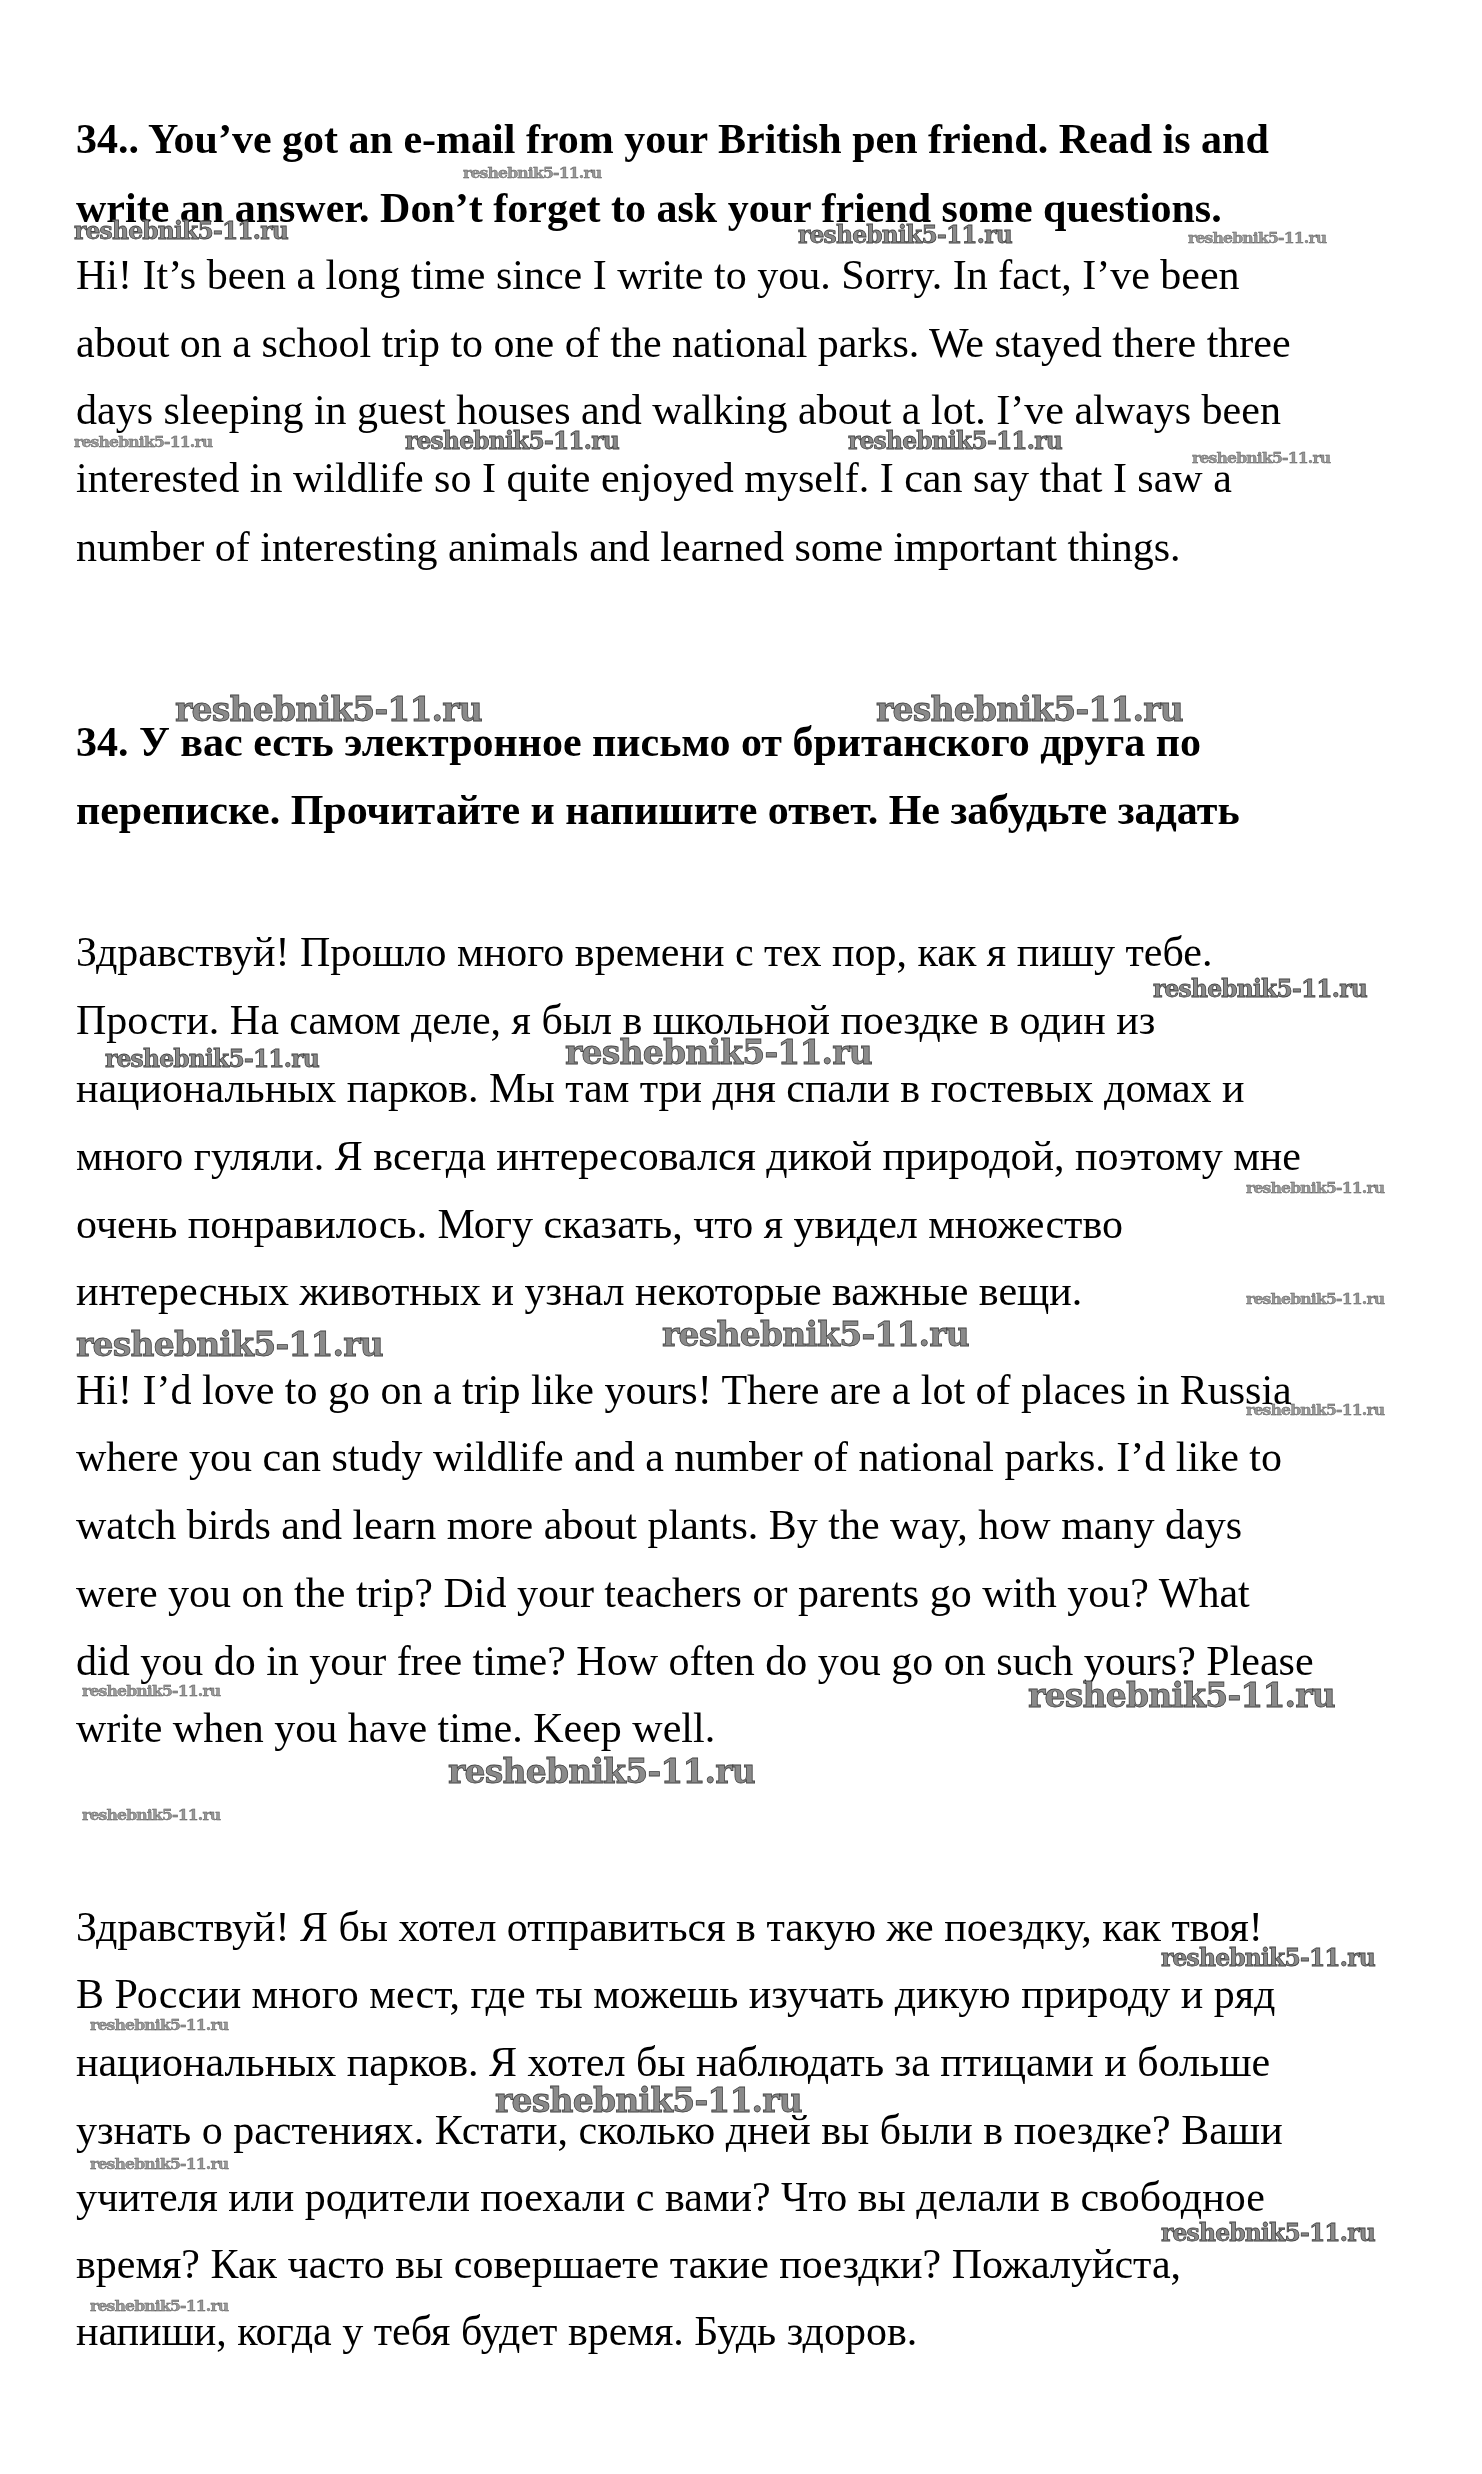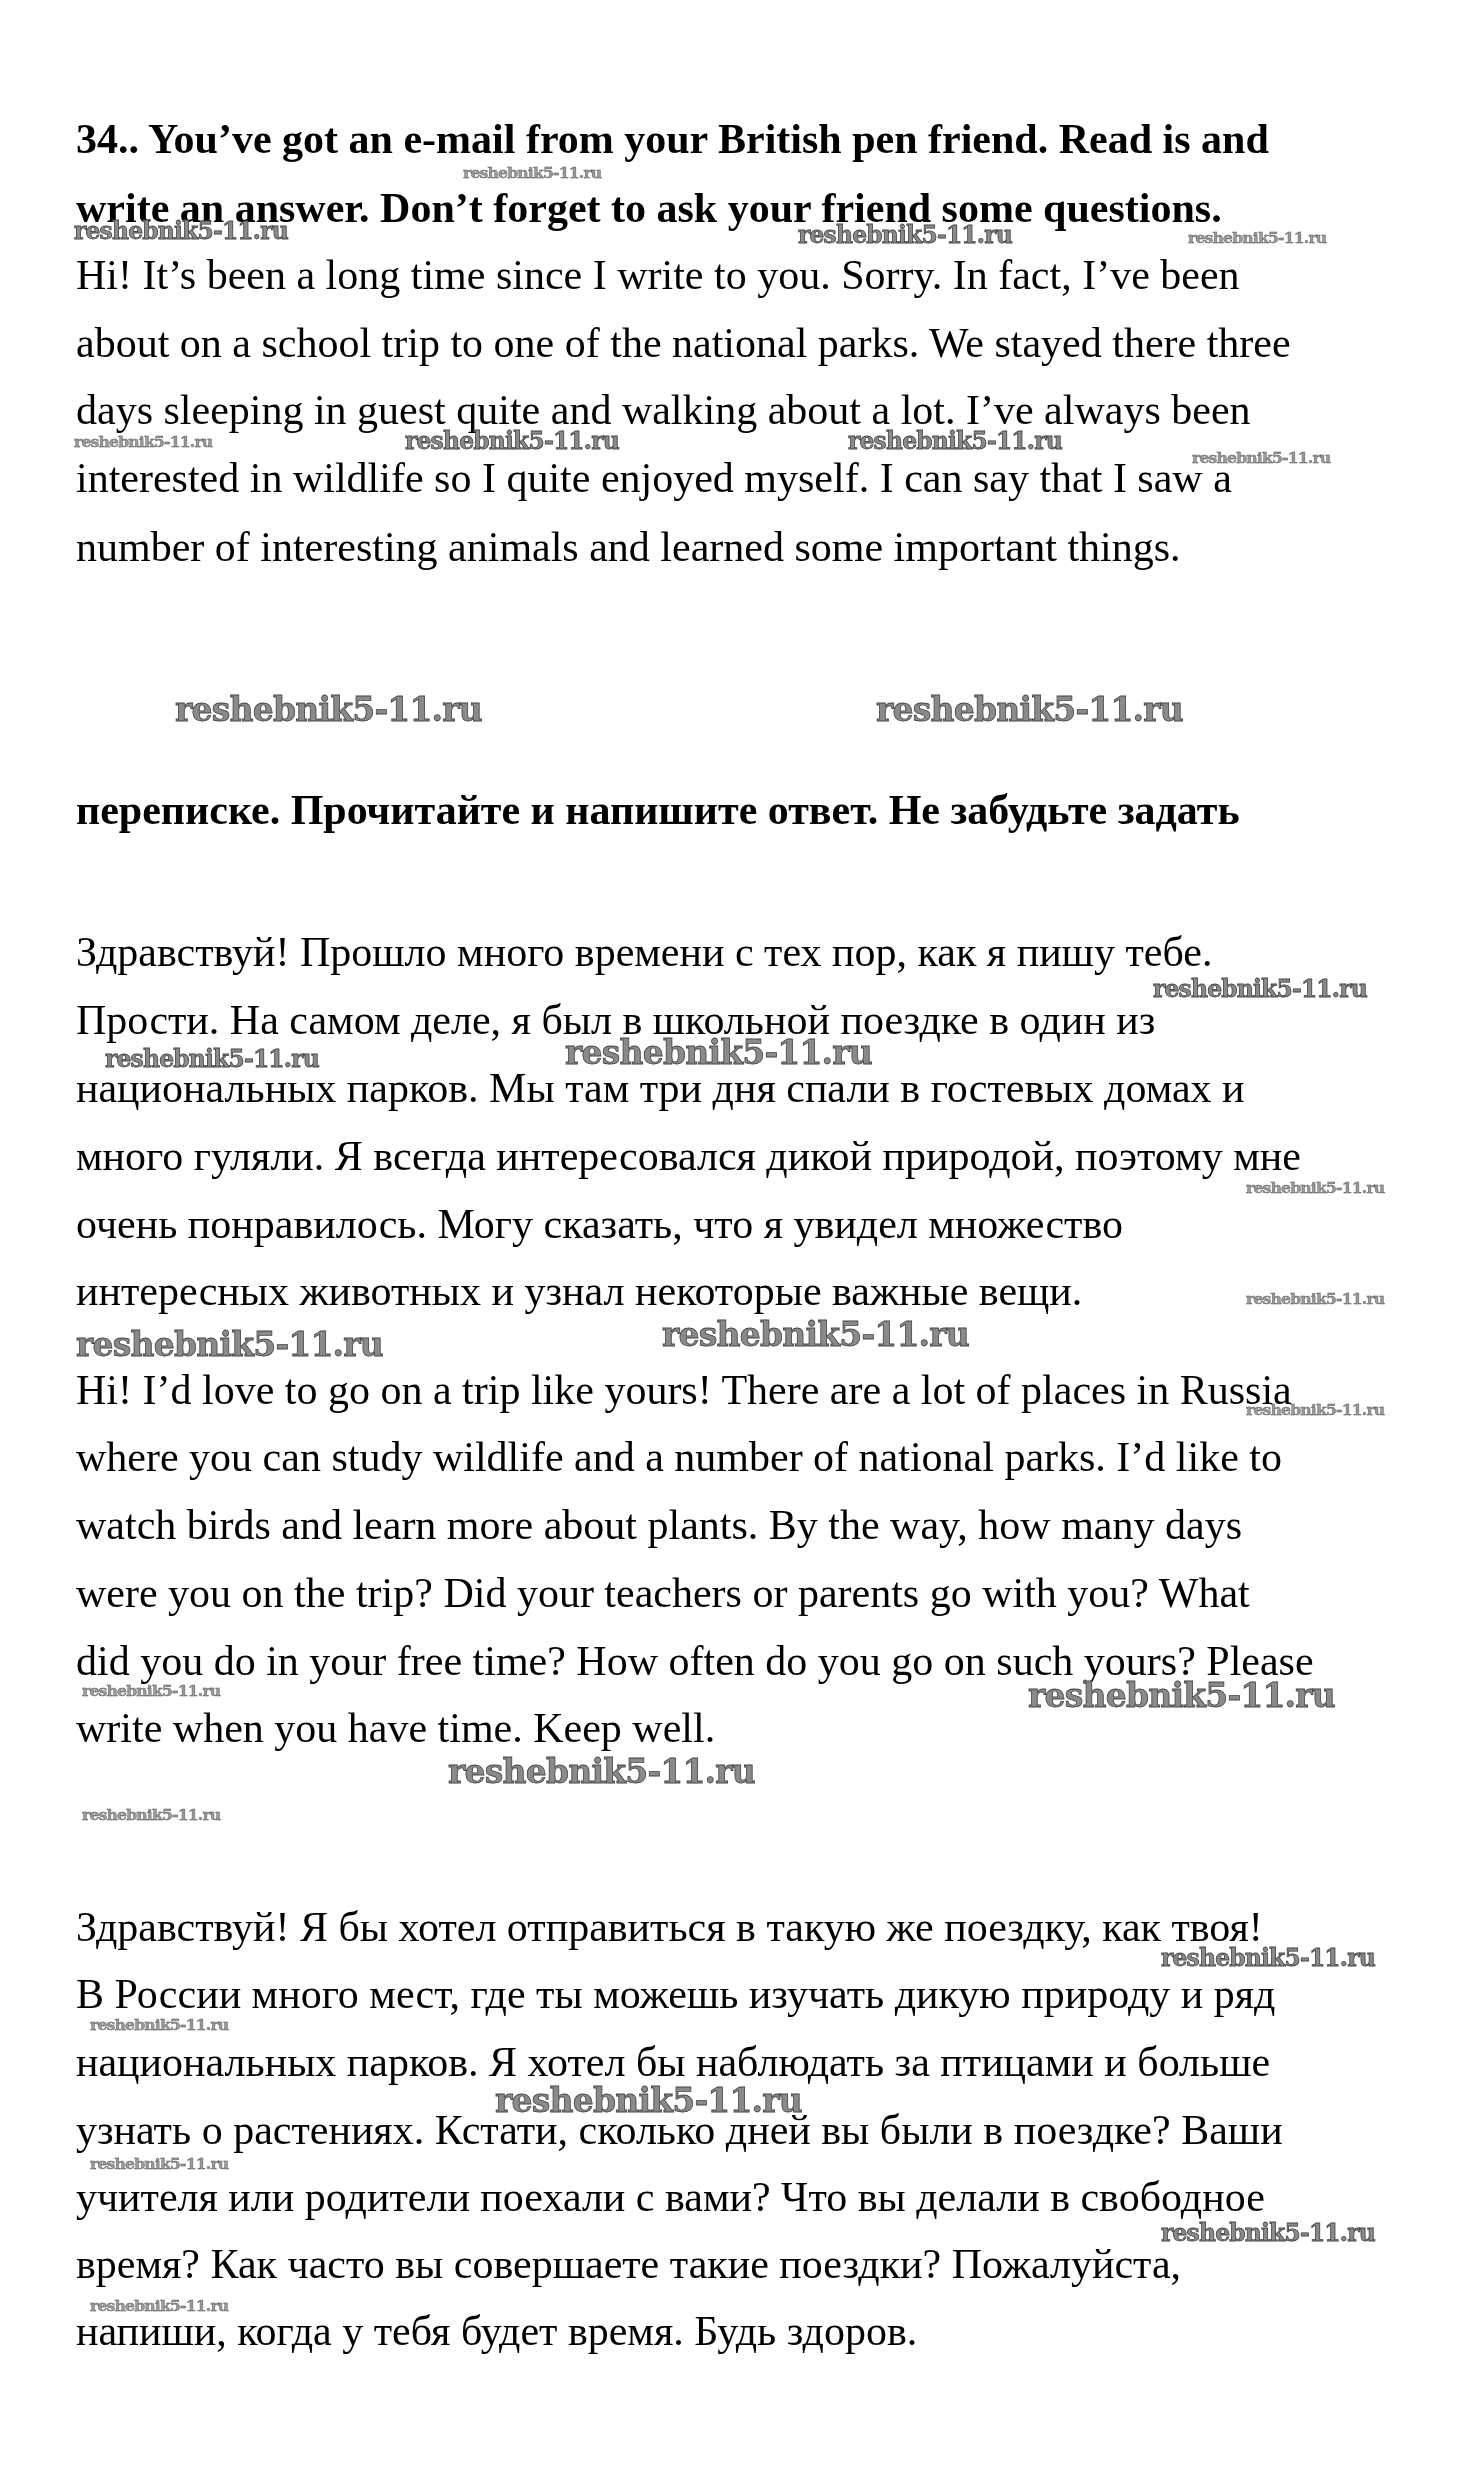--- a/index.html
+++ b/index.html
@@ -25,24 +25,25 @@
 </head>
 <body>
 
 <div class="page">
 
   <div class="line bold" style="top:118px">34.. You’ve got an e-mail from your British pen friend. Read is and</div>
   <div class="line bold" style="top:187px">write an answer. Don’t forget to ask your friend some questions.</div>
 
   <div class="line" style="top:254px">Hi! It’s been a long time since I write to you. Sorry. In fact, I’ve been</div>
   <div class="line" style="top:322px">about on a school trip to one of the national parks. We stayed there three</div>
-  <div class="line" style="top:389px">days sleeping in guest quite and walking about a lot. I’ve always been</div>
+  <div class="line" style="top:389px">days sleeping in guest houses and walking about a lot. I’ve always been</div>
   <div class="line" style="top:457px">interested in wildlife so I quite enjoyed myself. I can say that I saw a</div>
   <div class="line" style="top:526px">number of interesting animals and learned some important things.</div>
 
+  <div class="line bold" style="top:721px">34. У вас есть электронное письмо от британского друга по</div>
   <div class="line bold" style="top:789px">переписке. Прочитайте и напишите ответ. Не забудьте задать</div>
 
   <div class="line" style="top:931px">Здравствуй! Прошло много времени с тех пор, как я пишу тебе.</div>
   <div class="line" style="top:999px">Прости. На самом деле, я был в школьной поездке в один из</div>
   <div class="line" style="top:1067px">национальных парков. Мы там три дня спали в гостевых домах и</div>
   <div class="line" style="top:1135px">много гуляли. Я всегда интересовался дикой природой, поэтому мне</div>
   <div class="line" style="top:1203px">очень понравилось. Могу сказать, что я увидел множество</div>
   <div class="line" style="top:1270px">интересных животных и узнал некоторые важные вещи.</div>
 
   <div class="line" style="top:1369px">Hi! I’d love to go on a trip like yours! There are a lot of places in Russia</div>

